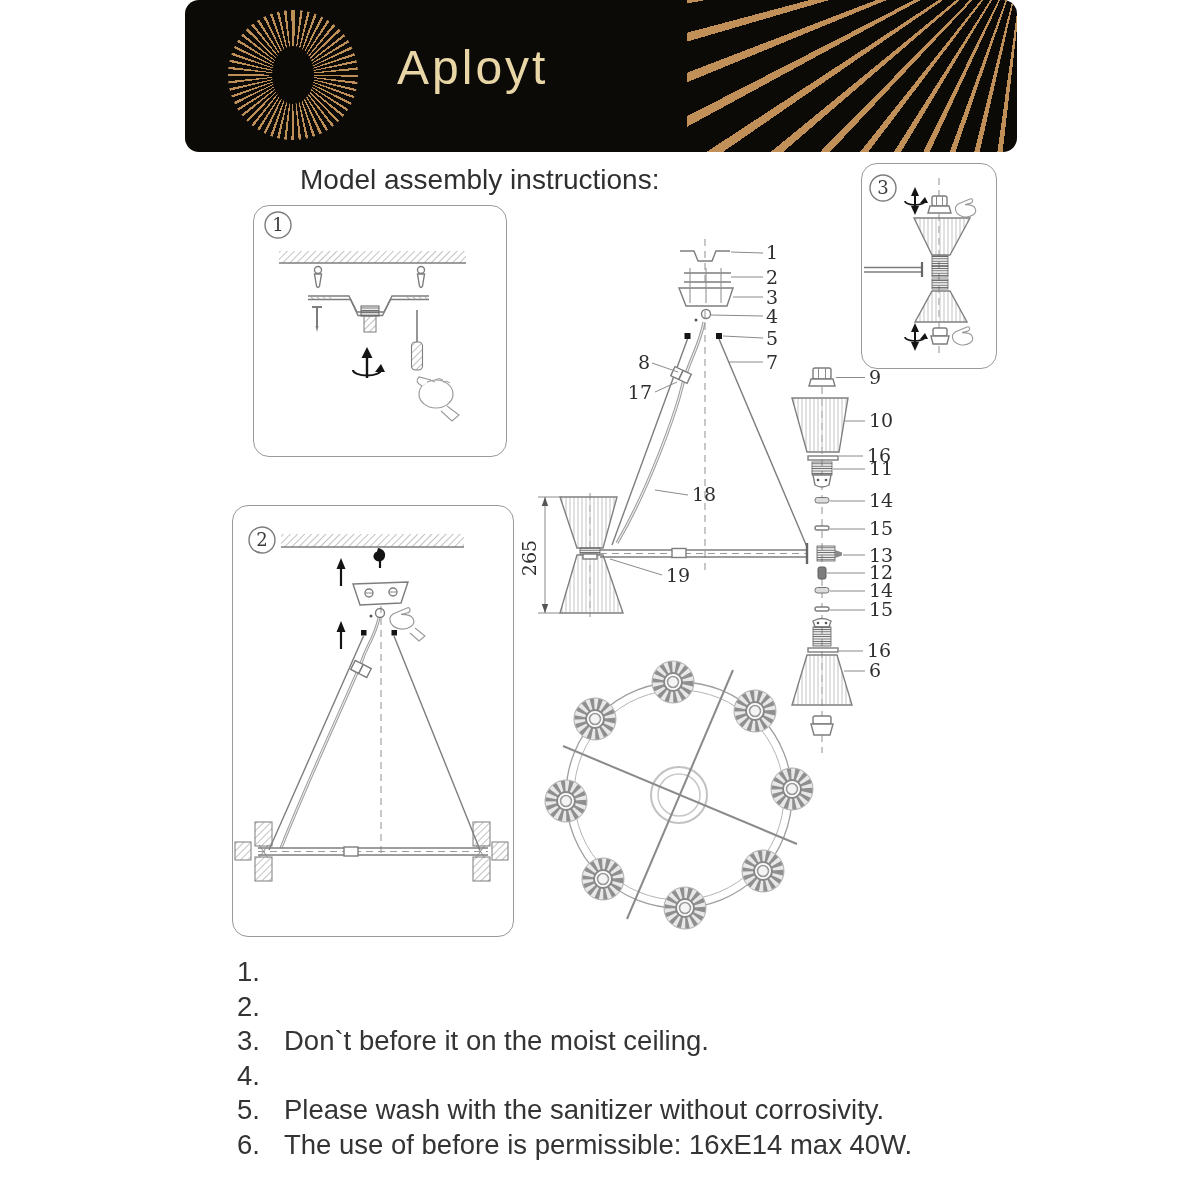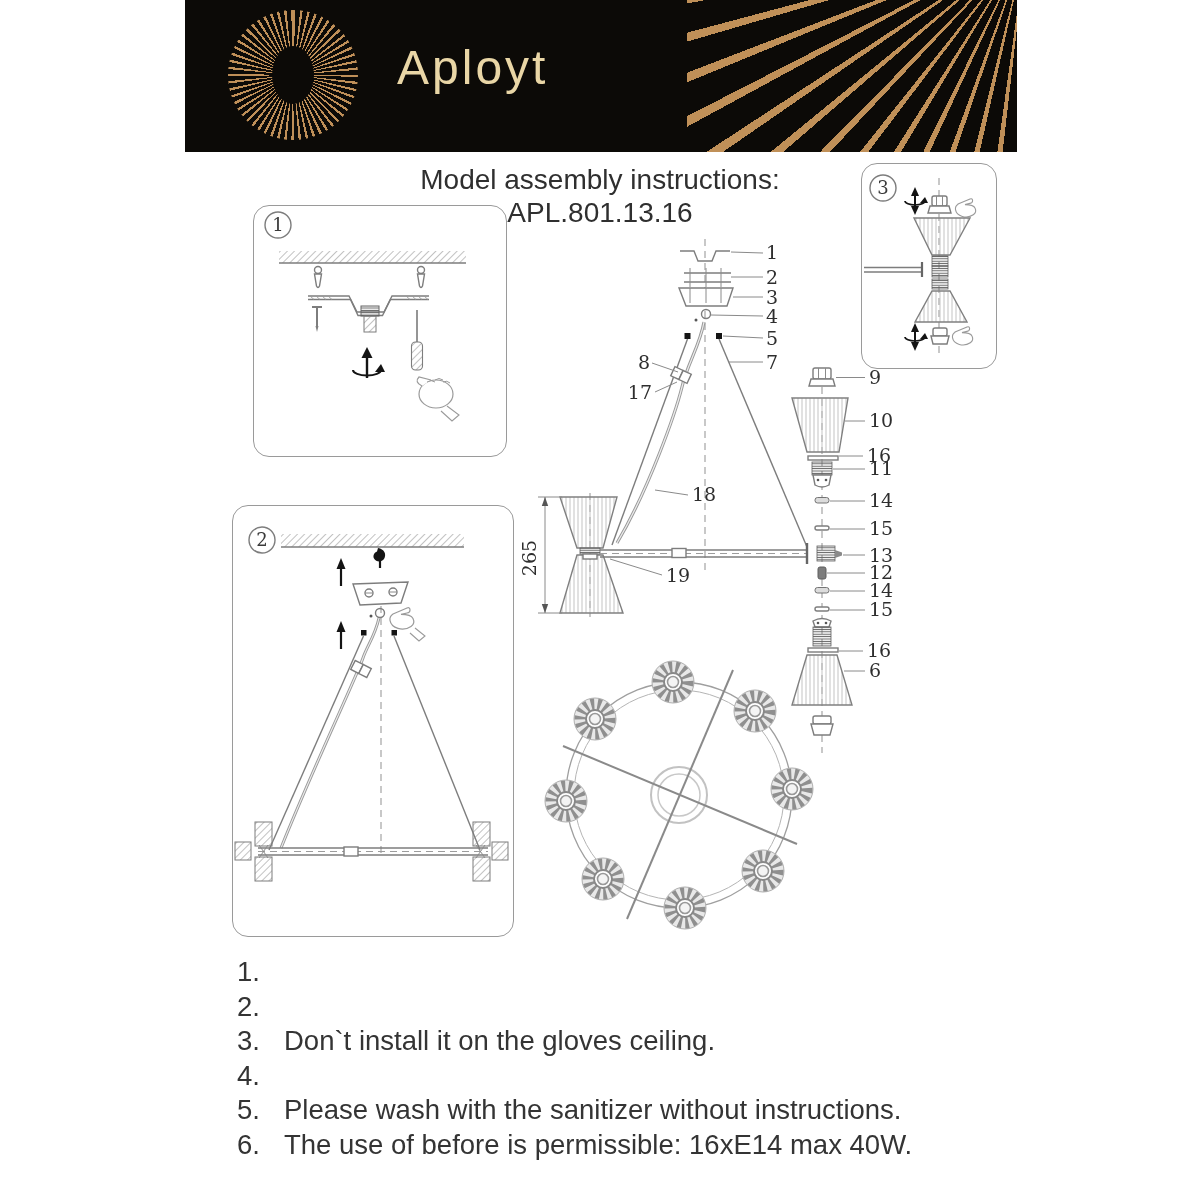--- a/index.html
+++ b/index.html
@@ -1,29 +1,29 @@
 <!DOCTYPE html>
 <html><head>
 <meta charset="utf-8">
 <style>
   html,body{margin:0;padding:0;background:#ffffff;}
   .page{position:relative;width:1200px;height:1200px;background:#fff;overflow:hidden;
         font-family:"Liberation Sans",sans-serif;}
   
-  .banner{position:absolute;left:185px;top:0;width:832px;height:152px;background:#0c0a07;overflow:hidden;}
+  .banner{position:absolute;left:185px;top:0;width:832px;height:152px;background:#0c0a07;overflow:hidden;border-radius:14px;}
   .sunburst{position:absolute;left:43px;top:10px;width:130px;height:130px;border-radius:50%;
             background:repeating-conic-gradient(#bf8f58 0deg 2.2deg, rgba(0,0,0,0) 2.2deg 6.4deg);}
   .sunburst::after{content:"";position:absolute;left:50%;top:50%;width:42px;height:58px;
             transform:translate(-50%,-50%);background:#0c0a07;border-radius:50%;}
   .fan{position:absolute;right:0;top:0;width:330px;height:152px;
        background:repeating-conic-gradient(from 150deg at 103% -38%, #c09058 0deg 1.4deg, rgba(0,0,0,0) 1.4deg 6.1deg);}
   .brand{position:absolute;left:212px;top:40px;font-size:48px;font-weight:400;letter-spacing:3px;
          color:#e9d6a6;font-family:"Liberation Sans",sans-serif;}
   
-  .titleblock{position:absolute;left:300px;top:163px;width:600px;text-align:center;color:#2f2f2f;}
+  .titleblock{position:absolute;left:300px;top:163px;width:600px;text-align:left;color:#2f2f2f;}
   .titleblock .t1{font-size:28px;line-height:33px;}
   .titleblock .t2{font-size:28px;line-height:33px;}
   
   .stepbox{position:absolute;border:1.6px solid #9a9a9a;border-radius:16px;background:transparent;}
   #box1{left:253px;top:205px;width:252px;height:250px;}
   #box2{left:232px;top:505px;width:280px;height:430px;}
   #box3{left:861px;top:163px;width:134px;height:204px;}
   .stepbox svg,.mainsvg{position:absolute;left:0;top:0;}
   .mainsvg{left:500px;top:225px;}
   
@@ -45,21 +45,20 @@
 <div class="page">
 
   <div class="banner">
     <div class="sunburst"></div>
     <div class="fan"></div>
     <div class="brand">Aployt</div>
   </div>
 
   <div class="titleblock">
     <div class="t1">Model assembly instructions:</div>
-    <div class="t2">APL.801.13.16</div>
   </div>
 
   <div id="box1" class="stepbox">
     <svg width="249" height="247" viewBox="0 0 249 247">
       <defs>
         <pattern id="ph1" width="5" height="5" patternUnits="userSpaceOnUse" patternTransform="rotate(45)">
           <line x1="0" y1="0" x2="0" y2="5" stroke="#8f8f8f" stroke-width="1.1"></line>
         </pattern>
         <pattern id="pd1" width="3" height="2.4" patternUnits="userSpaceOnUse">
           <line x1="0" y1="1.2" x2="3" y2="1.2" stroke="#5f5f5f" stroke-width="1"></line>
@@ -468,28 +467,28 @@
 
   <div class="instr">
     <div class="row">
       <span class="num">1.</span>
     </div>
     <div class="row">
       <span class="num">2.</span>
     </div>
     <div class="row">
       <span class="num">3.</span>
-      <span>Don`t install it on the gloves ceiling.</span>
+      <span>Don`t before it on the moist ceiling.</span>
     </div>
     <div class="row">
       <span class="num">4.</span>
     </div>
     <div class="row">
       <span class="num">5.</span>
-      <span>Please wash with the sanitizer without instructions.</span>
+      <span>Please wash with the sanitizer without corrosivity.</span>
     </div>
     <div class="row">
       <span class="num">6.</span>
       <span>The use of before is permissible: 16xE14 max 40W.</span>
     </div>
   </div>
 
 </div>
 
 </body></html>

